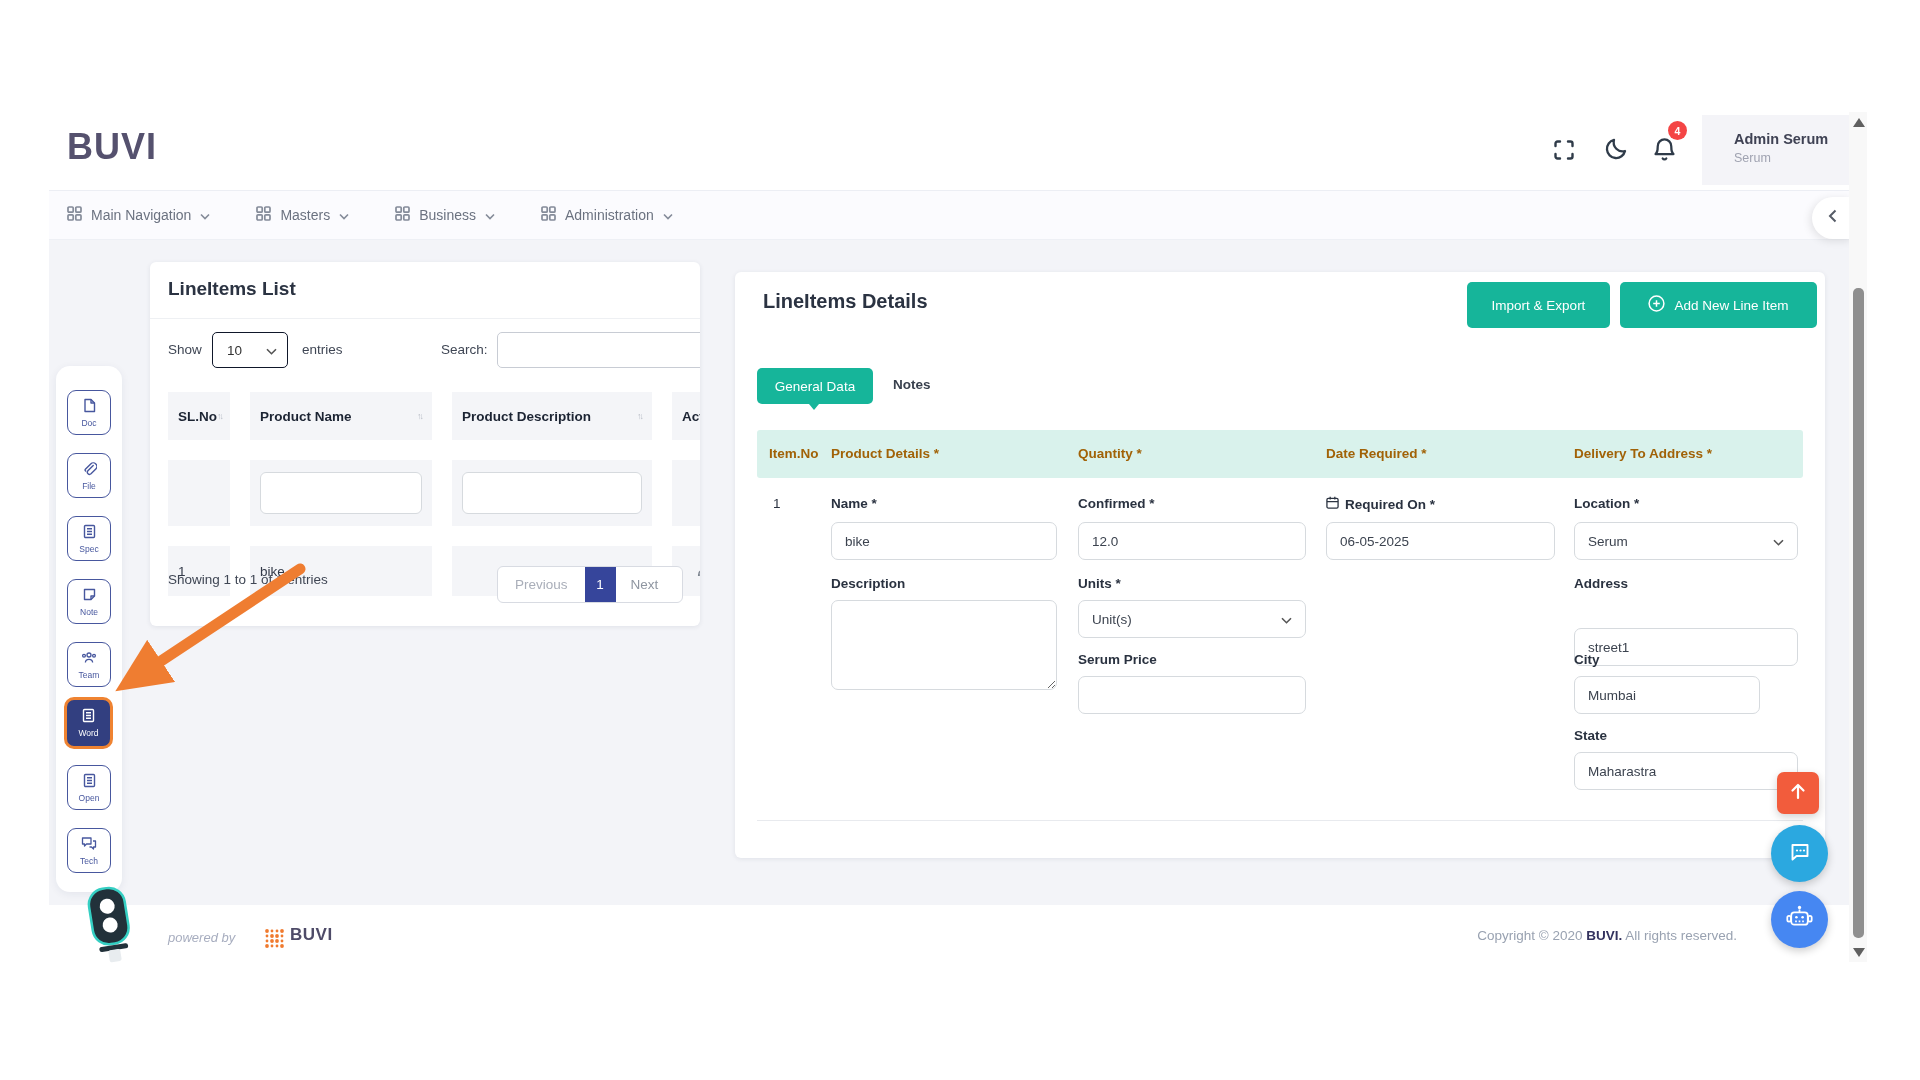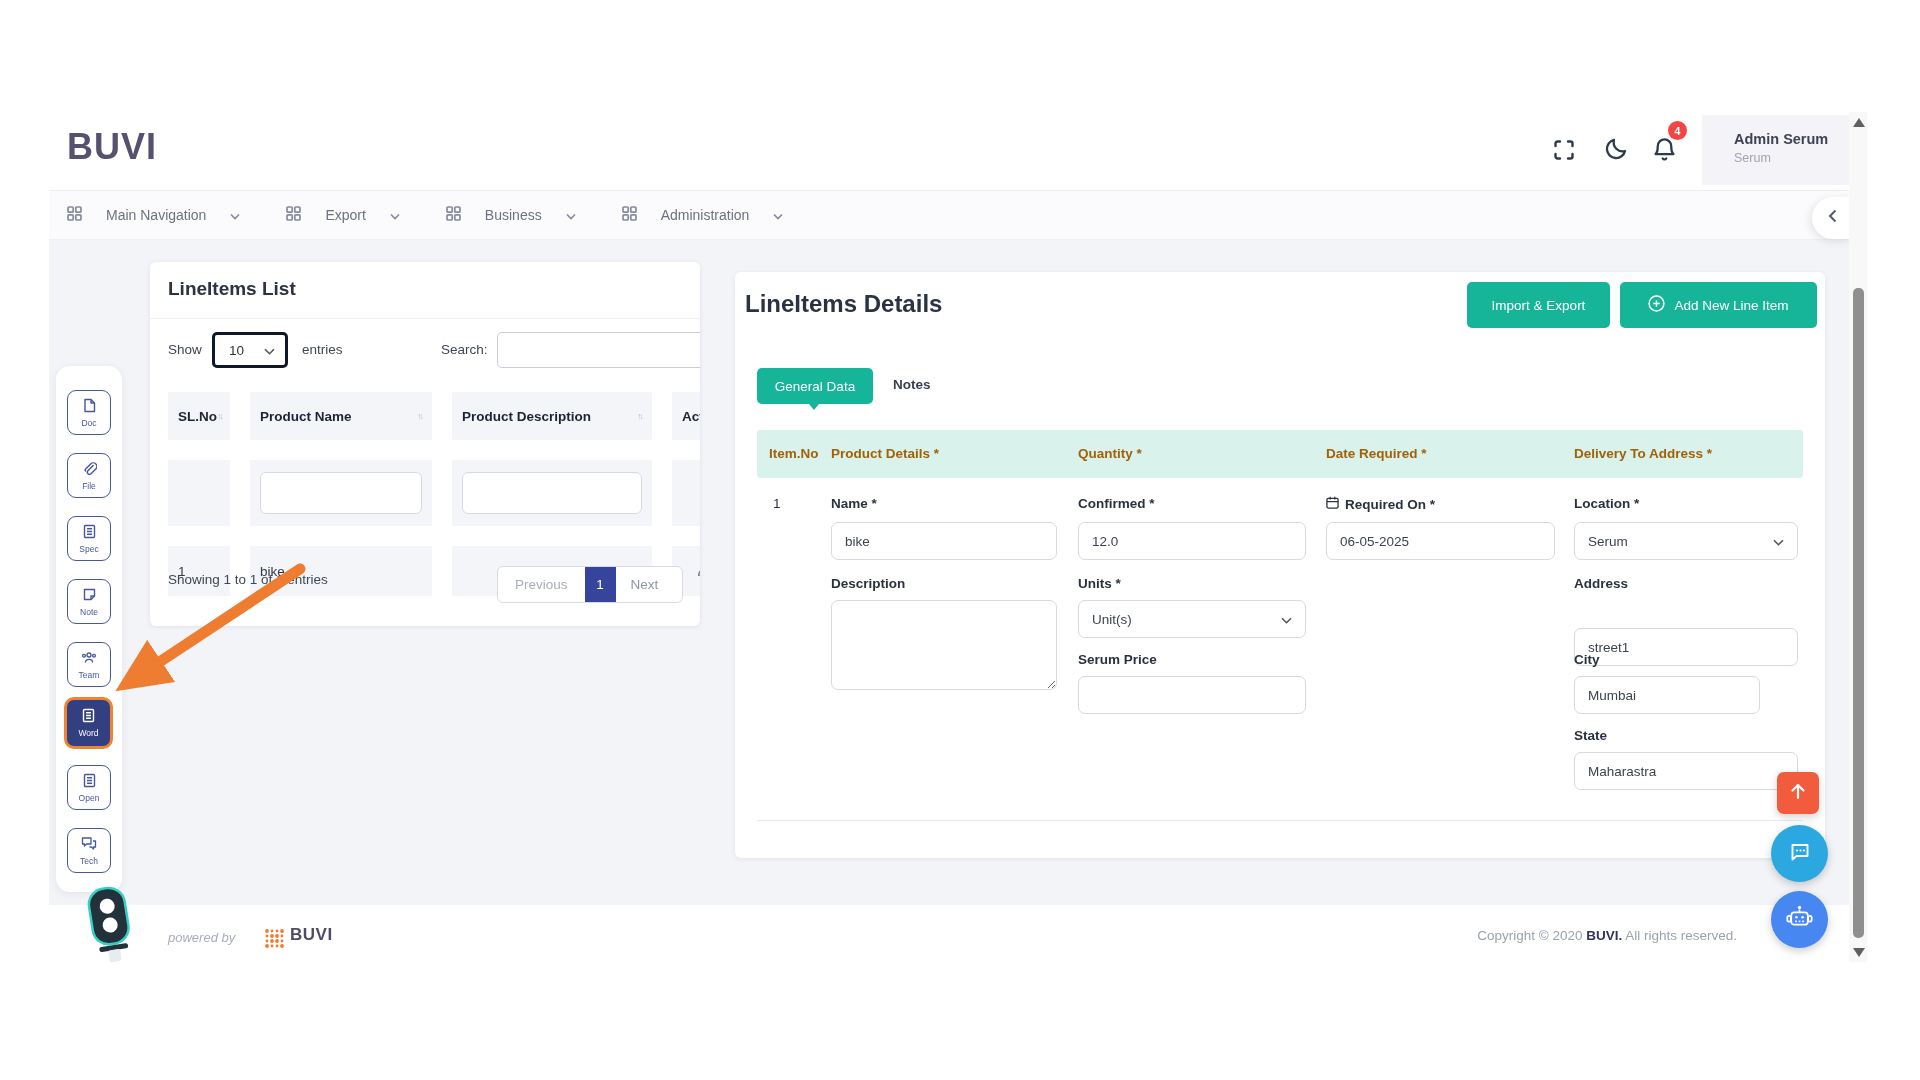--- a/index.html
+++ b/index.html
@@ -23,21 +23,21 @@
   .badge{left:1668px;top:121px;width:19px;height:19px;border-radius:50%;background:#f44545;color:#fff;
          font-size:10.5px;font-weight:bold;display:flex;align-items:center;justify-content:center;z-index:3}
   .userbox{left:1702px;top:115px;width:150px;height:70px;background:#f4f4f8;padding:16px 0 0 32px}
   .uname{font-size:14.5px;font-weight:bold;color:#3f4254}
   .urole{font-size:12.5px;color:#a0a3b1;margin-top:4px}
 
   
   .navbar{left:49px;top:190px;width:1803px;height:50px;background:#fbfbfe;
           border-top:1px solid #eceef4;border-bottom:1px solid #eef0f5;
           display:flex;align-items:center;padding-left:18px}
-  .nav-item{display:flex;align-items:center;gap:24px;margin-right:46px;color:#6b7280;font-size:14px;cursor:default}
+  .nav-item{display:flex;align-items:center;gap:9px;margin-right:46px;color:#6b7280;font-size:14px;cursor:default}
   .collapse-pill{left:1812px;top:197px;width:40px;height:42px;background:#fff;border-radius:21px 0 0 21px;
           box-shadow:-2px 2px 8px rgba(0,0,0,.10);display:flex;align-items:center;justify-content:center;z-index:2}
 
   
   .content-bg{left:49px;top:240px;width:1803px;height:665px;background:#f3f4f8}
 
   
   .tools-panel{left:56px;top:366px;width:66px;height:526px;background:#fff;border-radius:14px;
                box-shadow:0 2px 8px rgba(31,45,90,.07)}
   .tool{left:67px;width:44px;height:45px;border:1.5px solid var(--sideblue);border-radius:9px;background:#fff;
@@ -45,21 +45,21 @@
   .tool .tl{font-size:8.5px}
   .tool.active{left:64px;width:49px;height:52px;background:var(--word-navy);color:#fff;border:3px solid #ef8331;border-radius:10px}
 
   
   .list-card{left:150px;top:262px;width:550px;height:364px;background:#fff;border-radius:6px;
              box-shadow:0 1px 5px rgba(30,40,80,.09);overflow:hidden;z-index:1}
   .list-title{left:18px;top:16px;font-size:19px;font-weight:bold;color:var(--txdark)}
   .list-divider{left:0;top:56px;width:550px;height:1px;background:#eef0f3}
   .lbl{font-size:13.5px;color:#3f4654}
   .show-label{left:18px;top:80px}
-  .pagesize{left:62px;top:70px;width:76px;height:36px;border:3px solid #0f172a;border-radius:5px;background:#fff;
+  .pagesize{left:62px;top:70px;width:76px;height:36px;border:1px solid #0f172a;border-radius:5px;background:#fff;
             display:flex;align-items:center;justify-content:space-between;padding:0 10px 0 14px;font-size:13.5px;color:#333}
   .entries-label{left:152px;top:80px}
   .search-label{left:291px;top:80px}
   .search-input{left:347px;top:70px;width:300px;height:36px;border:1px solid #c8ccd4;border-radius:5px;padding:0 10px;font-size:13.5px}
   .dt{left:18px;top:130px;width:517px;display:grid;grid-template-columns:62px 182px 200px 64px;gap:20px;background:#fff}
   .dt .cell{background:#f4f5f8;display:flex;align-items:center;padding:0 10px}
   .dt .hc{height:48px;font-size:13.5px;font-weight:bold;color:#1c2433}
   .dt .fc{height:66px}
   .dt .rc{height:50px;font-size:13.5px;color:#333a49}
   .sort{margin-left:auto;font-size:9px;color:#b9bdc6;letter-spacing:-2px}
@@ -69,21 +69,21 @@
               display:flex;align-items:center;overflow:hidden;background:#fff}
   .pg-prev{padding:0 17px;font-size:13.5px;color:#a9aeb9}
   .pg-cur{width:31px;height:37px;background:var(--navy);color:#fff;font-size:13.5px;
           display:flex;align-items:center;justify-content:center}
   .pg-next{padding:0 15px;font-size:13.5px;color:#8f96a1}
 
   
   .det-card{left:735px;top:272px;width:1090px;height:586px;background:#fff;border-radius:6px;
             box-shadow:0 1px 5px rgba(30,40,80,.09);z-index:1}
   .det-card .abs{position:absolute}
-  .det-title{left:10px;top:18px;font-size:24px;font-weight:bold;color:var(--txdark)}
+  .det-title{left:28px;top:18px;font-size:20px;font-weight:bold;color:var(--txdark)}
   .btn-teal{height:46px;background:var(--teal);color:#fff;border:none;border-radius:5px;font-size:13.5px;
             display:flex;align-items:center;justify-content:center;gap:9px;font-family:inherit}
   .btn-import{left:732px;top:10px;width:143px}
   .btn-add{left:885px;top:10px;width:197px}
   .tab-active{left:22px;top:96px;width:116px;height:36px;background:var(--teal);color:#fff;border-radius:5px;
               display:flex;align-items:center;justify-content:center;font-size:13.5px}
   .tab-caret{left:74px;top:132px;width:0;height:0;border-left:5px solid transparent;border-right:5px solid transparent;border-top:6px solid var(--teal)}
   .tab-plain{left:158px;top:105px;font-size:13.5px;font-weight:bold;color:#39414e}
   .mint-bar{left:22px;top:158px;width:1046px;height:48px;background:var(--mint);border-radius:3px}
   .mint-lbl{top:174px;font-size:13.5px;font-weight:bold;color:#a16207}
@@ -163,21 +163,21 @@
           <path d="M1 1.5l4 4 4-4"></path>
         </svg></span>
   </div>
   <div class="nav-item">
     <span><svg width="15" height="15" viewBox="0 0 15 15" fill="none" stroke="#848b99" stroke-width="1.7">
           <rect x="1" y="1" width="5.2" height="5.2" rx="1"></rect>
           <rect x="8.8" y="1" width="5.2" height="5.2" rx="1"></rect>
           <rect x="1" y="8.8" width="5.2" height="5.2" rx="1"></rect>
           <rect x="8.8" y="8.8" width="5.2" height="5.2" rx="1"></rect>
         </svg></span>
-    <span>Export</span>
+    <span>Masters</span>
     <span><svg width="10" height="7" viewBox="0 0 10 7" fill="none" stroke="#848b99" stroke-width="1.6">
           <path d="M1 1.5l4 4 4-4"></path>
         </svg></span>
   </div>
   <div class="nav-item">
     <span><svg width="15" height="15" viewBox="0 0 15 15" fill="none" stroke="#848b99" stroke-width="1.7">
           <rect x="1" y="1" width="5.2" height="5.2" rx="1"></rect>
           <rect x="8.8" y="1" width="5.2" height="5.2" rx="1"></rect>
           <rect x="1" y="8.8" width="5.2" height="5.2" rx="1"></rect>
           <rect x="8.8" y="8.8" width="5.2" height="5.2" rx="1"></rect>

